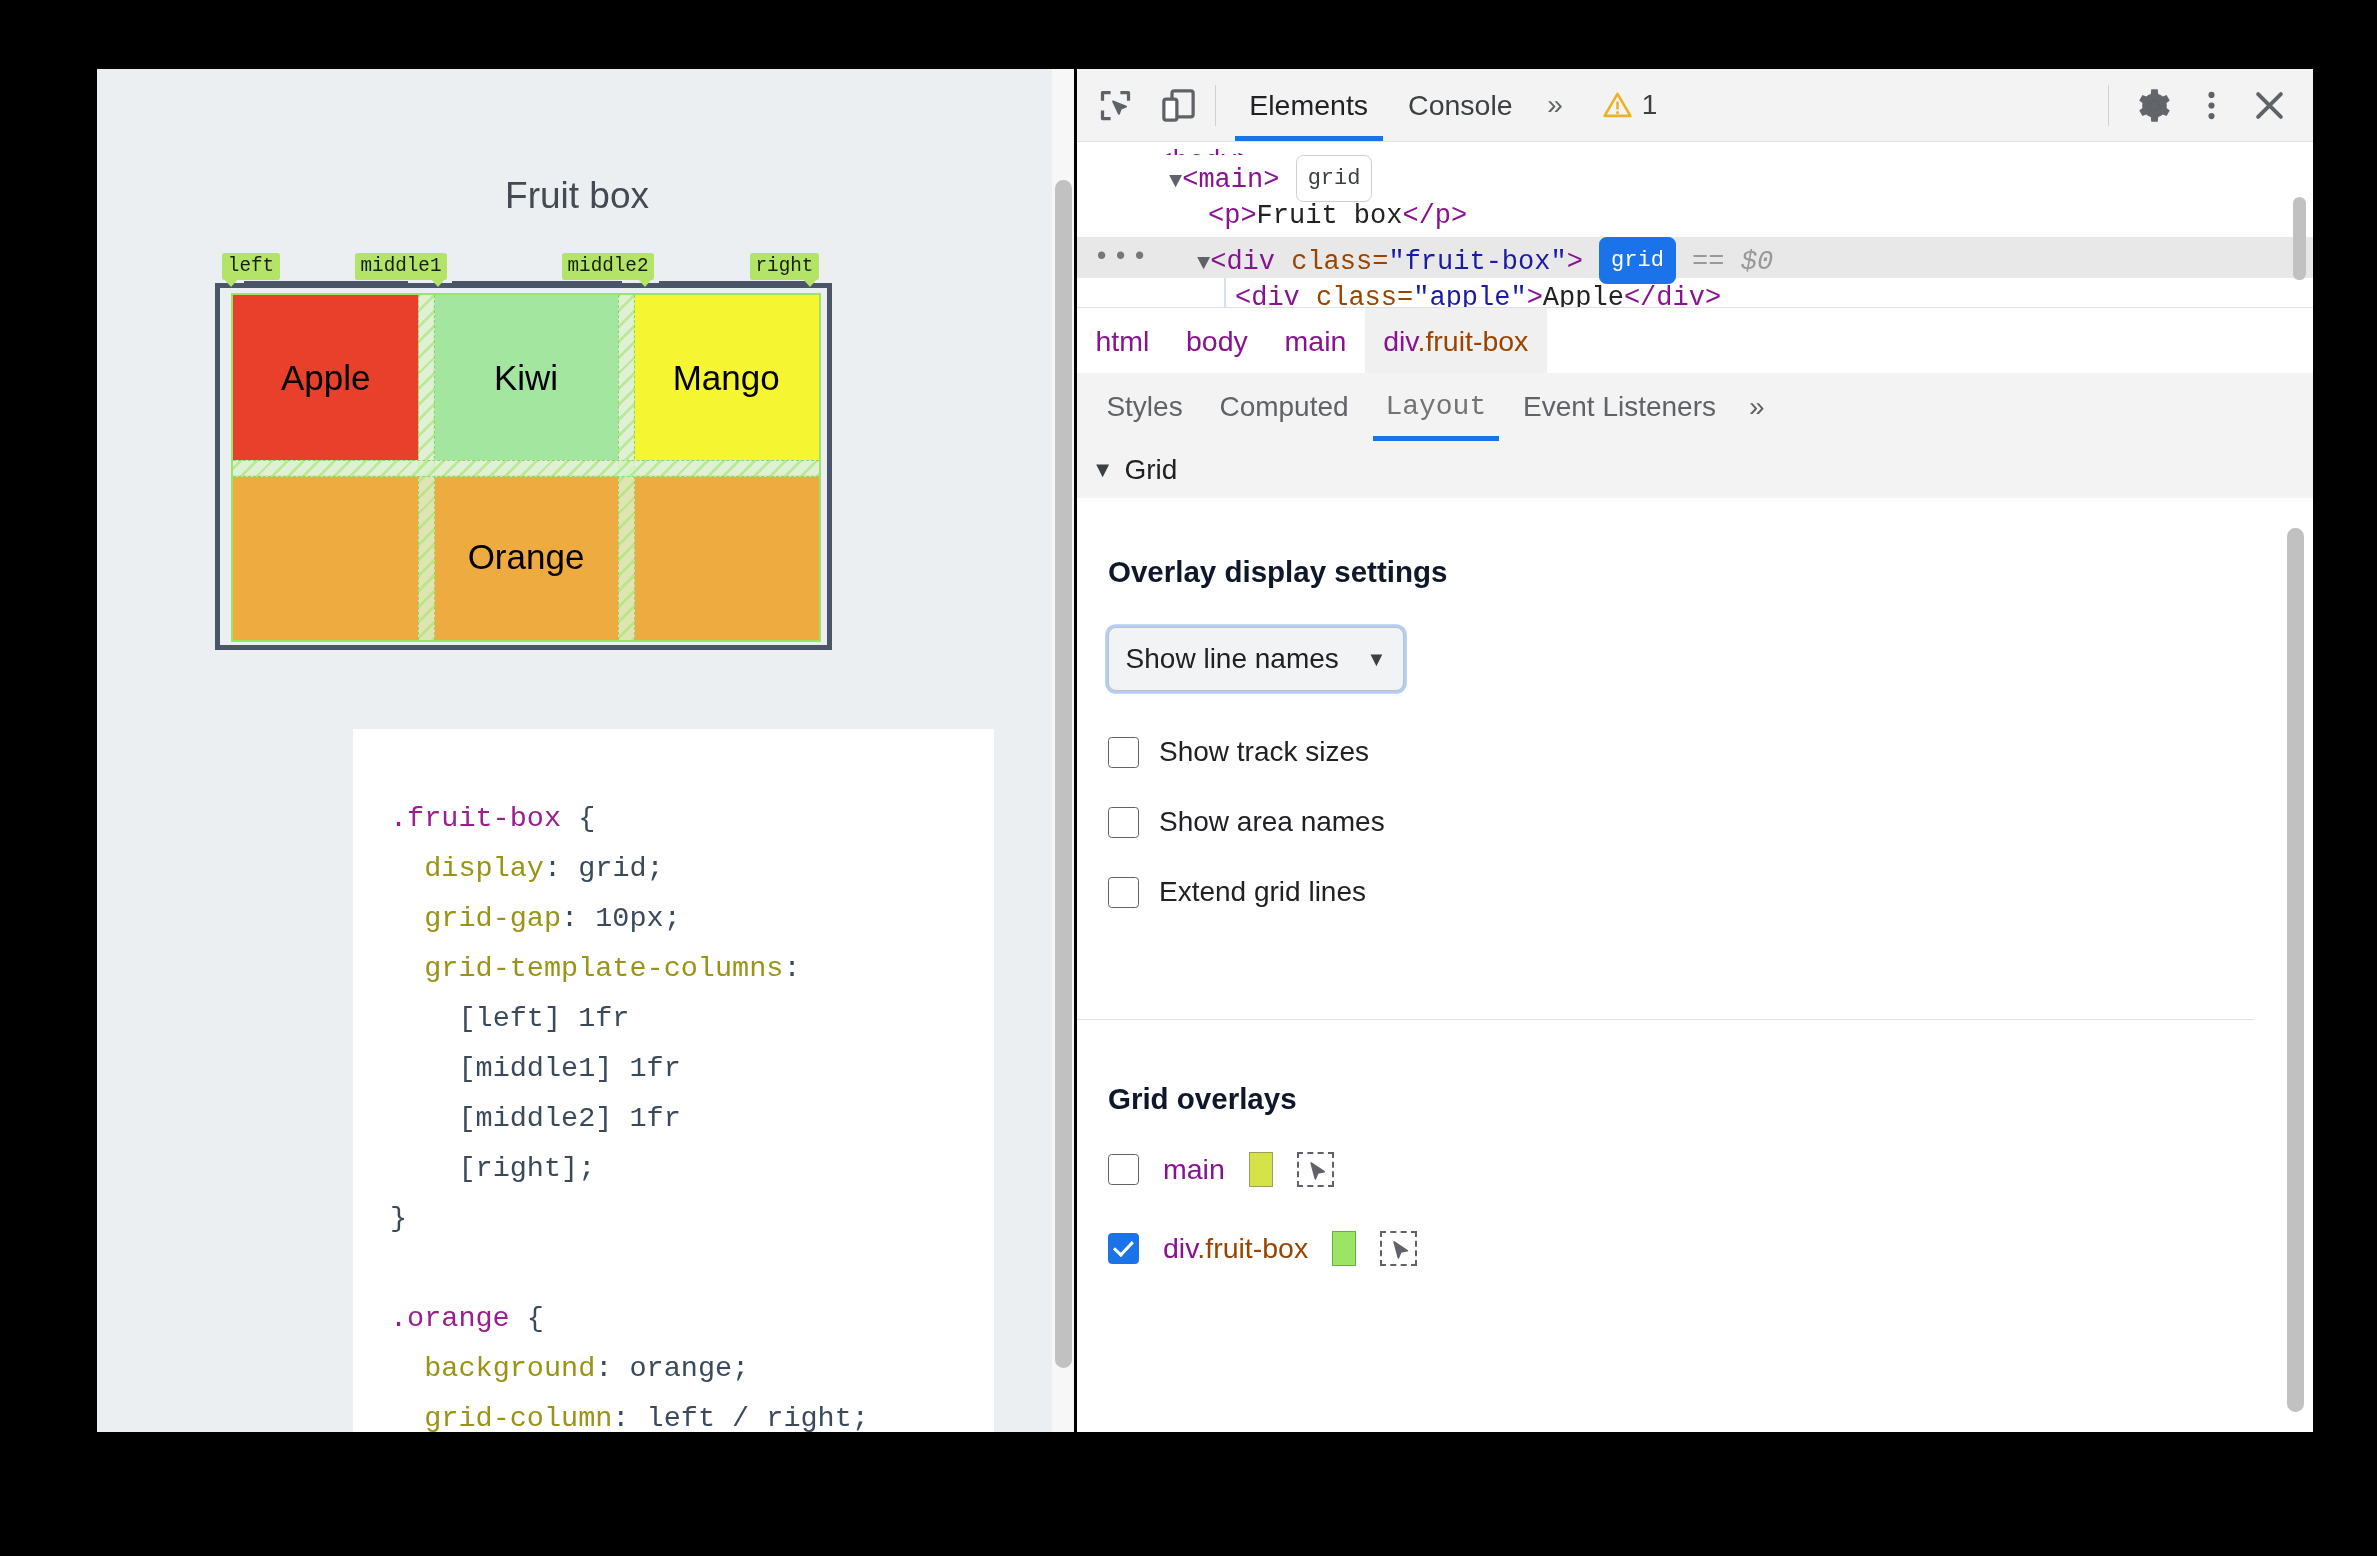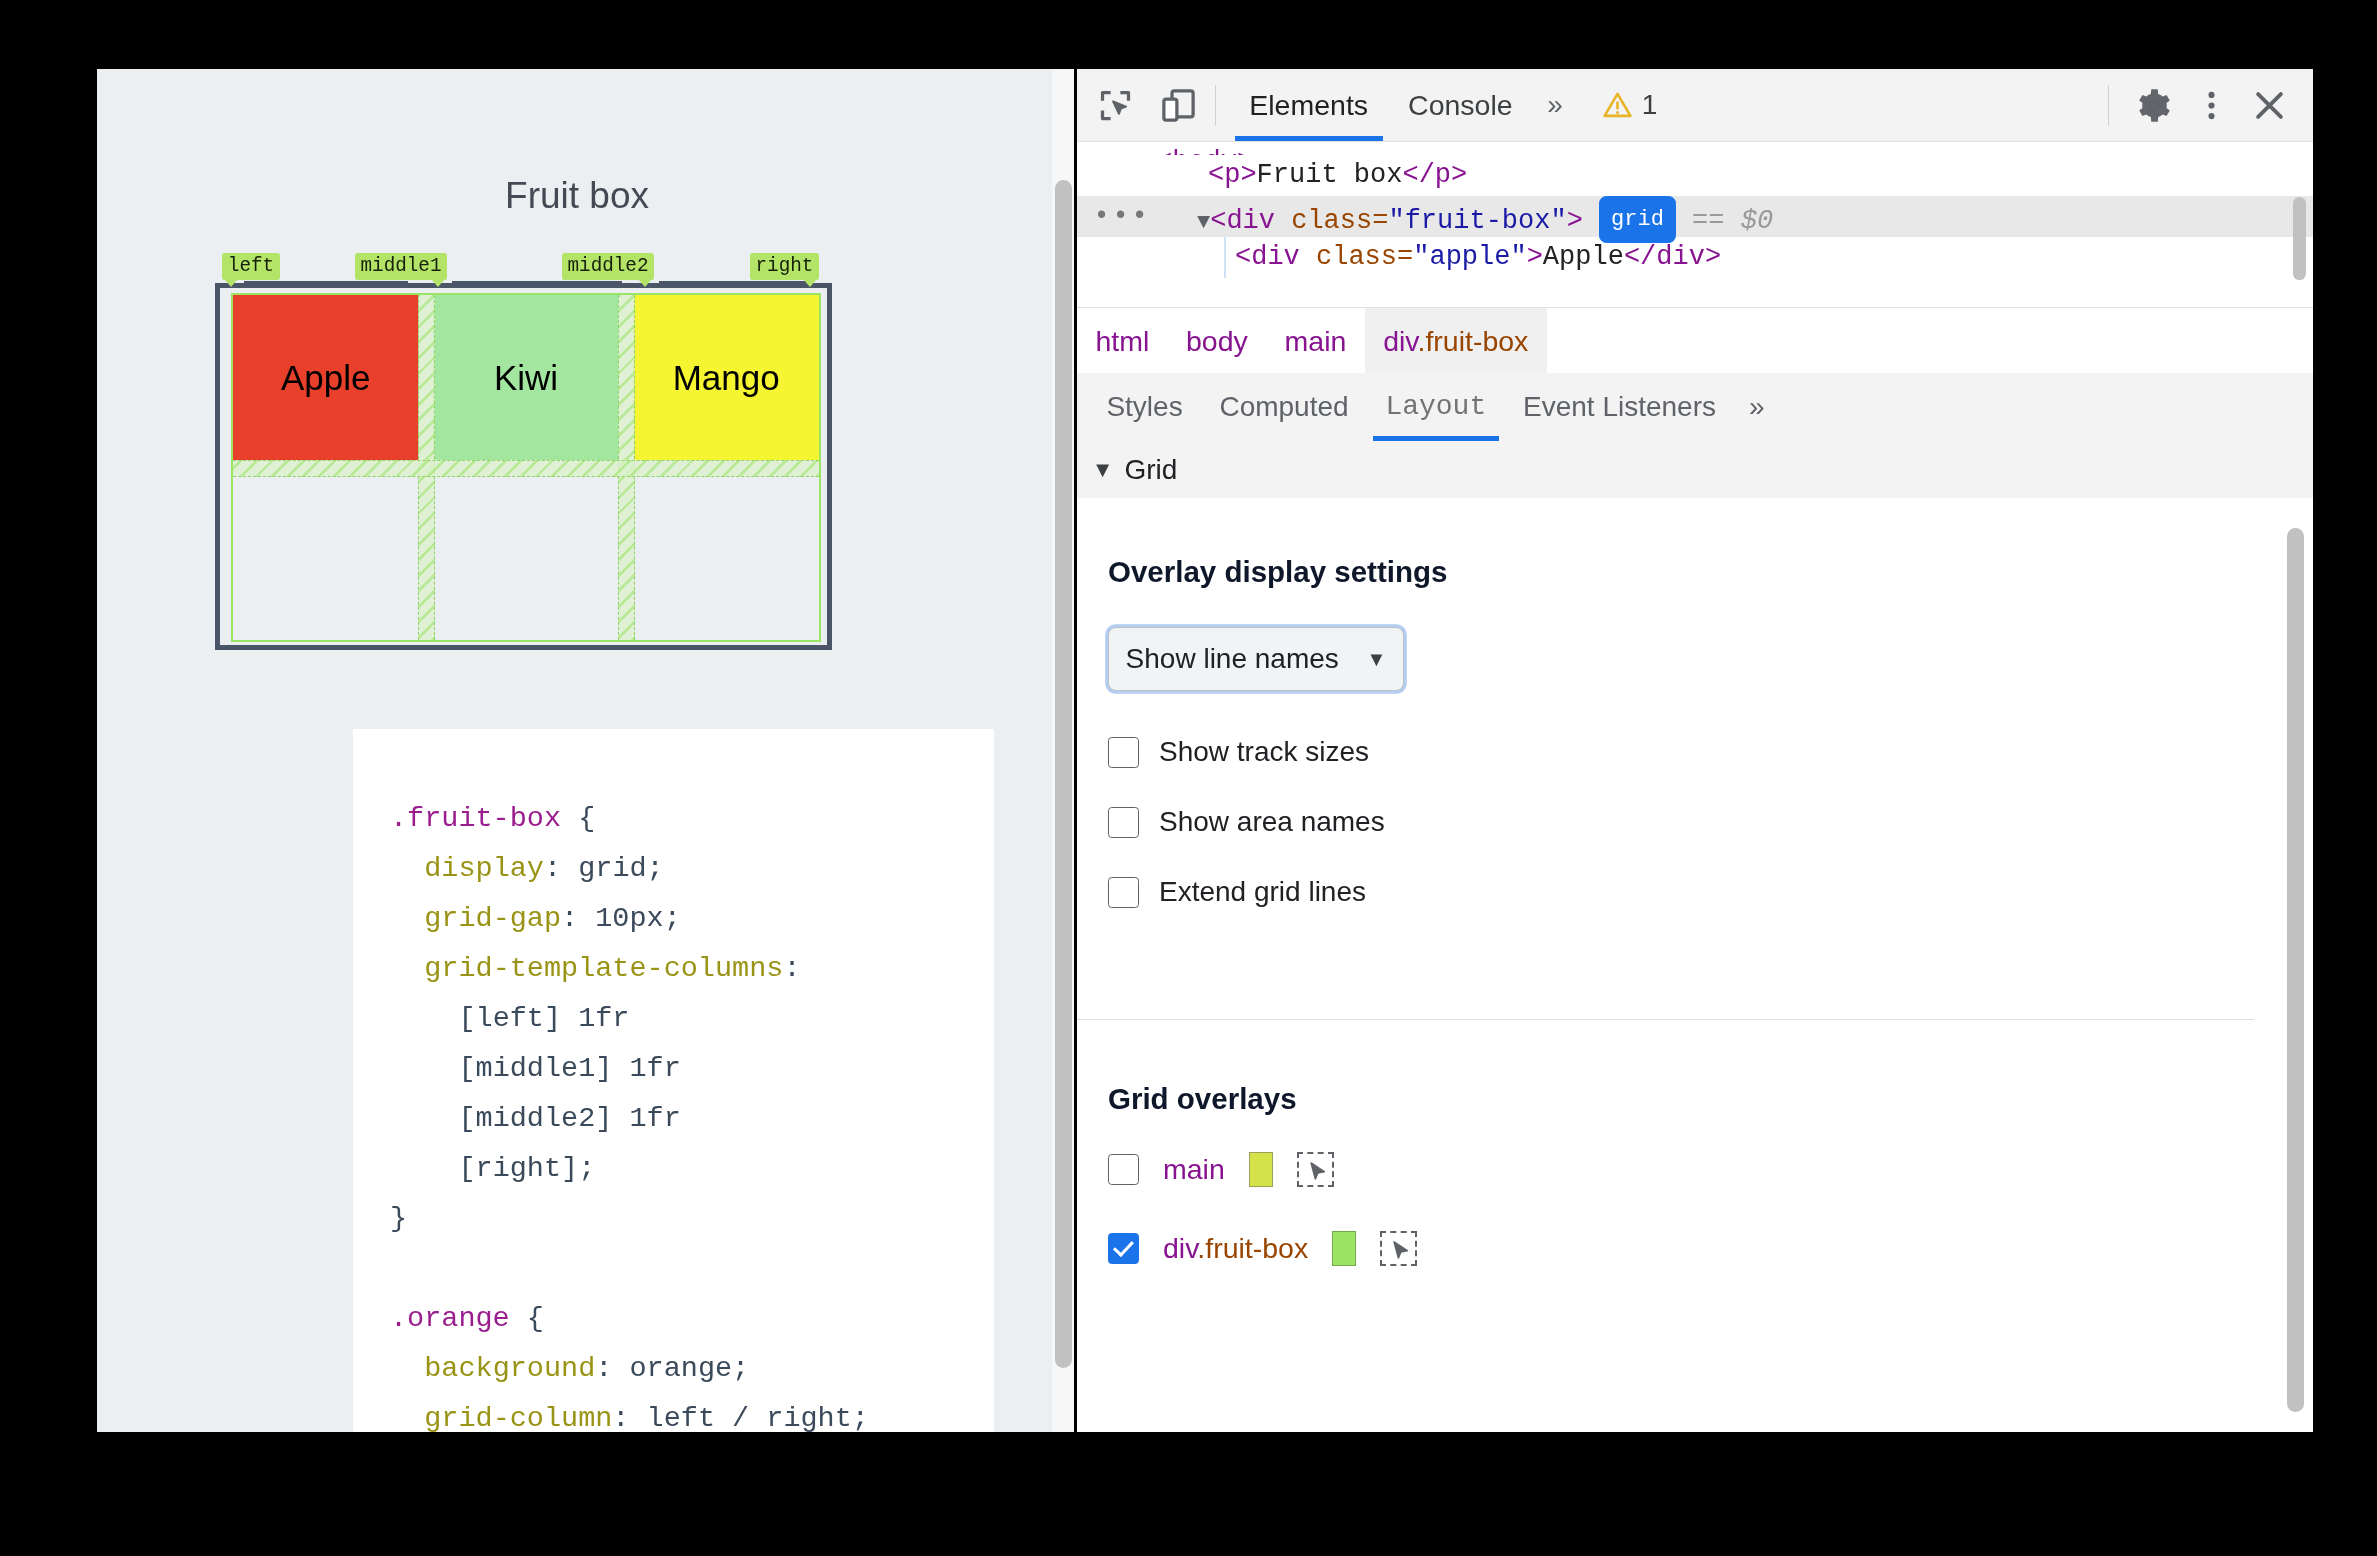--- a/index.html
+++ b/index.html
@@ -462,20 +462,21 @@
 
     <div class="page-title">Fruit box</div>
 
     <div class="main-outline"></div>
 
     <div class="grid-wrap">
       <div class="grid-box">
         <div class="cell apple">Apple</div>
         <div class="cell kiwi">Kiwi</div>
         <div class="cell mango">Mango</div>
+        <div class="cell orange">Orange</div>
       </div>
 
       <div class="gapfill" style="left:185px; top:0; width:14.7px; height:345px;"></div>
       <div class="gapfill" style="left:385px; top:0; width:14.7px; height:345px;"></div>
 
       <div class="gapfill h" style="left:0; top:165px; width:586px; height:14.7px;"></div>
     </div>
 
     <div class="linebadges">
       <div class="nameline" style="left:18.4px;  width:164px;"></div>
@@ -557,20 +558,24 @@
           </svg>
         </div>
       </div>
     </div>
 
     <div class="dom-tree">
       <div class="dom-row clipped">
         <span style="margin-left:79px;" class="tw">&lt;body&gt;</span>
       </div>
       <div class="dom-row">
+        <span class="tri" style="margin-left:92px;">▼</span><span class="tw">&lt;main&gt;</span>
+        <span class="badge-grid">grid</span>
+      </div>
+      <div class="dom-row">
         <span style="margin-left:131px;" class="tw">&lt;p&gt;</span><span class="tx">Fruit box</span><span class="tw">&lt;/p&gt;</span>
       </div>
       <div class="dom-row selected">
         <span class="ellipsis">•••</span>
         <span class="tri" style="margin-left:120px;">▼</span><span class="tw">&lt;</span><span class="tw">div</span><span>&nbsp;</span><span class="at">class</span><span class="at">=</span><span class="av">"</span><span class="av">fruit-box</span><span class="av">"</span><span class="tw">&gt;</span>
         <span class="badge-grid on">grid</span>
         <span class="dollar">== $0</span>
       </div>
       <div class="dom-row">
         <span class="indent-guide" style="left:147px; top:0; height:41px;"></span>

